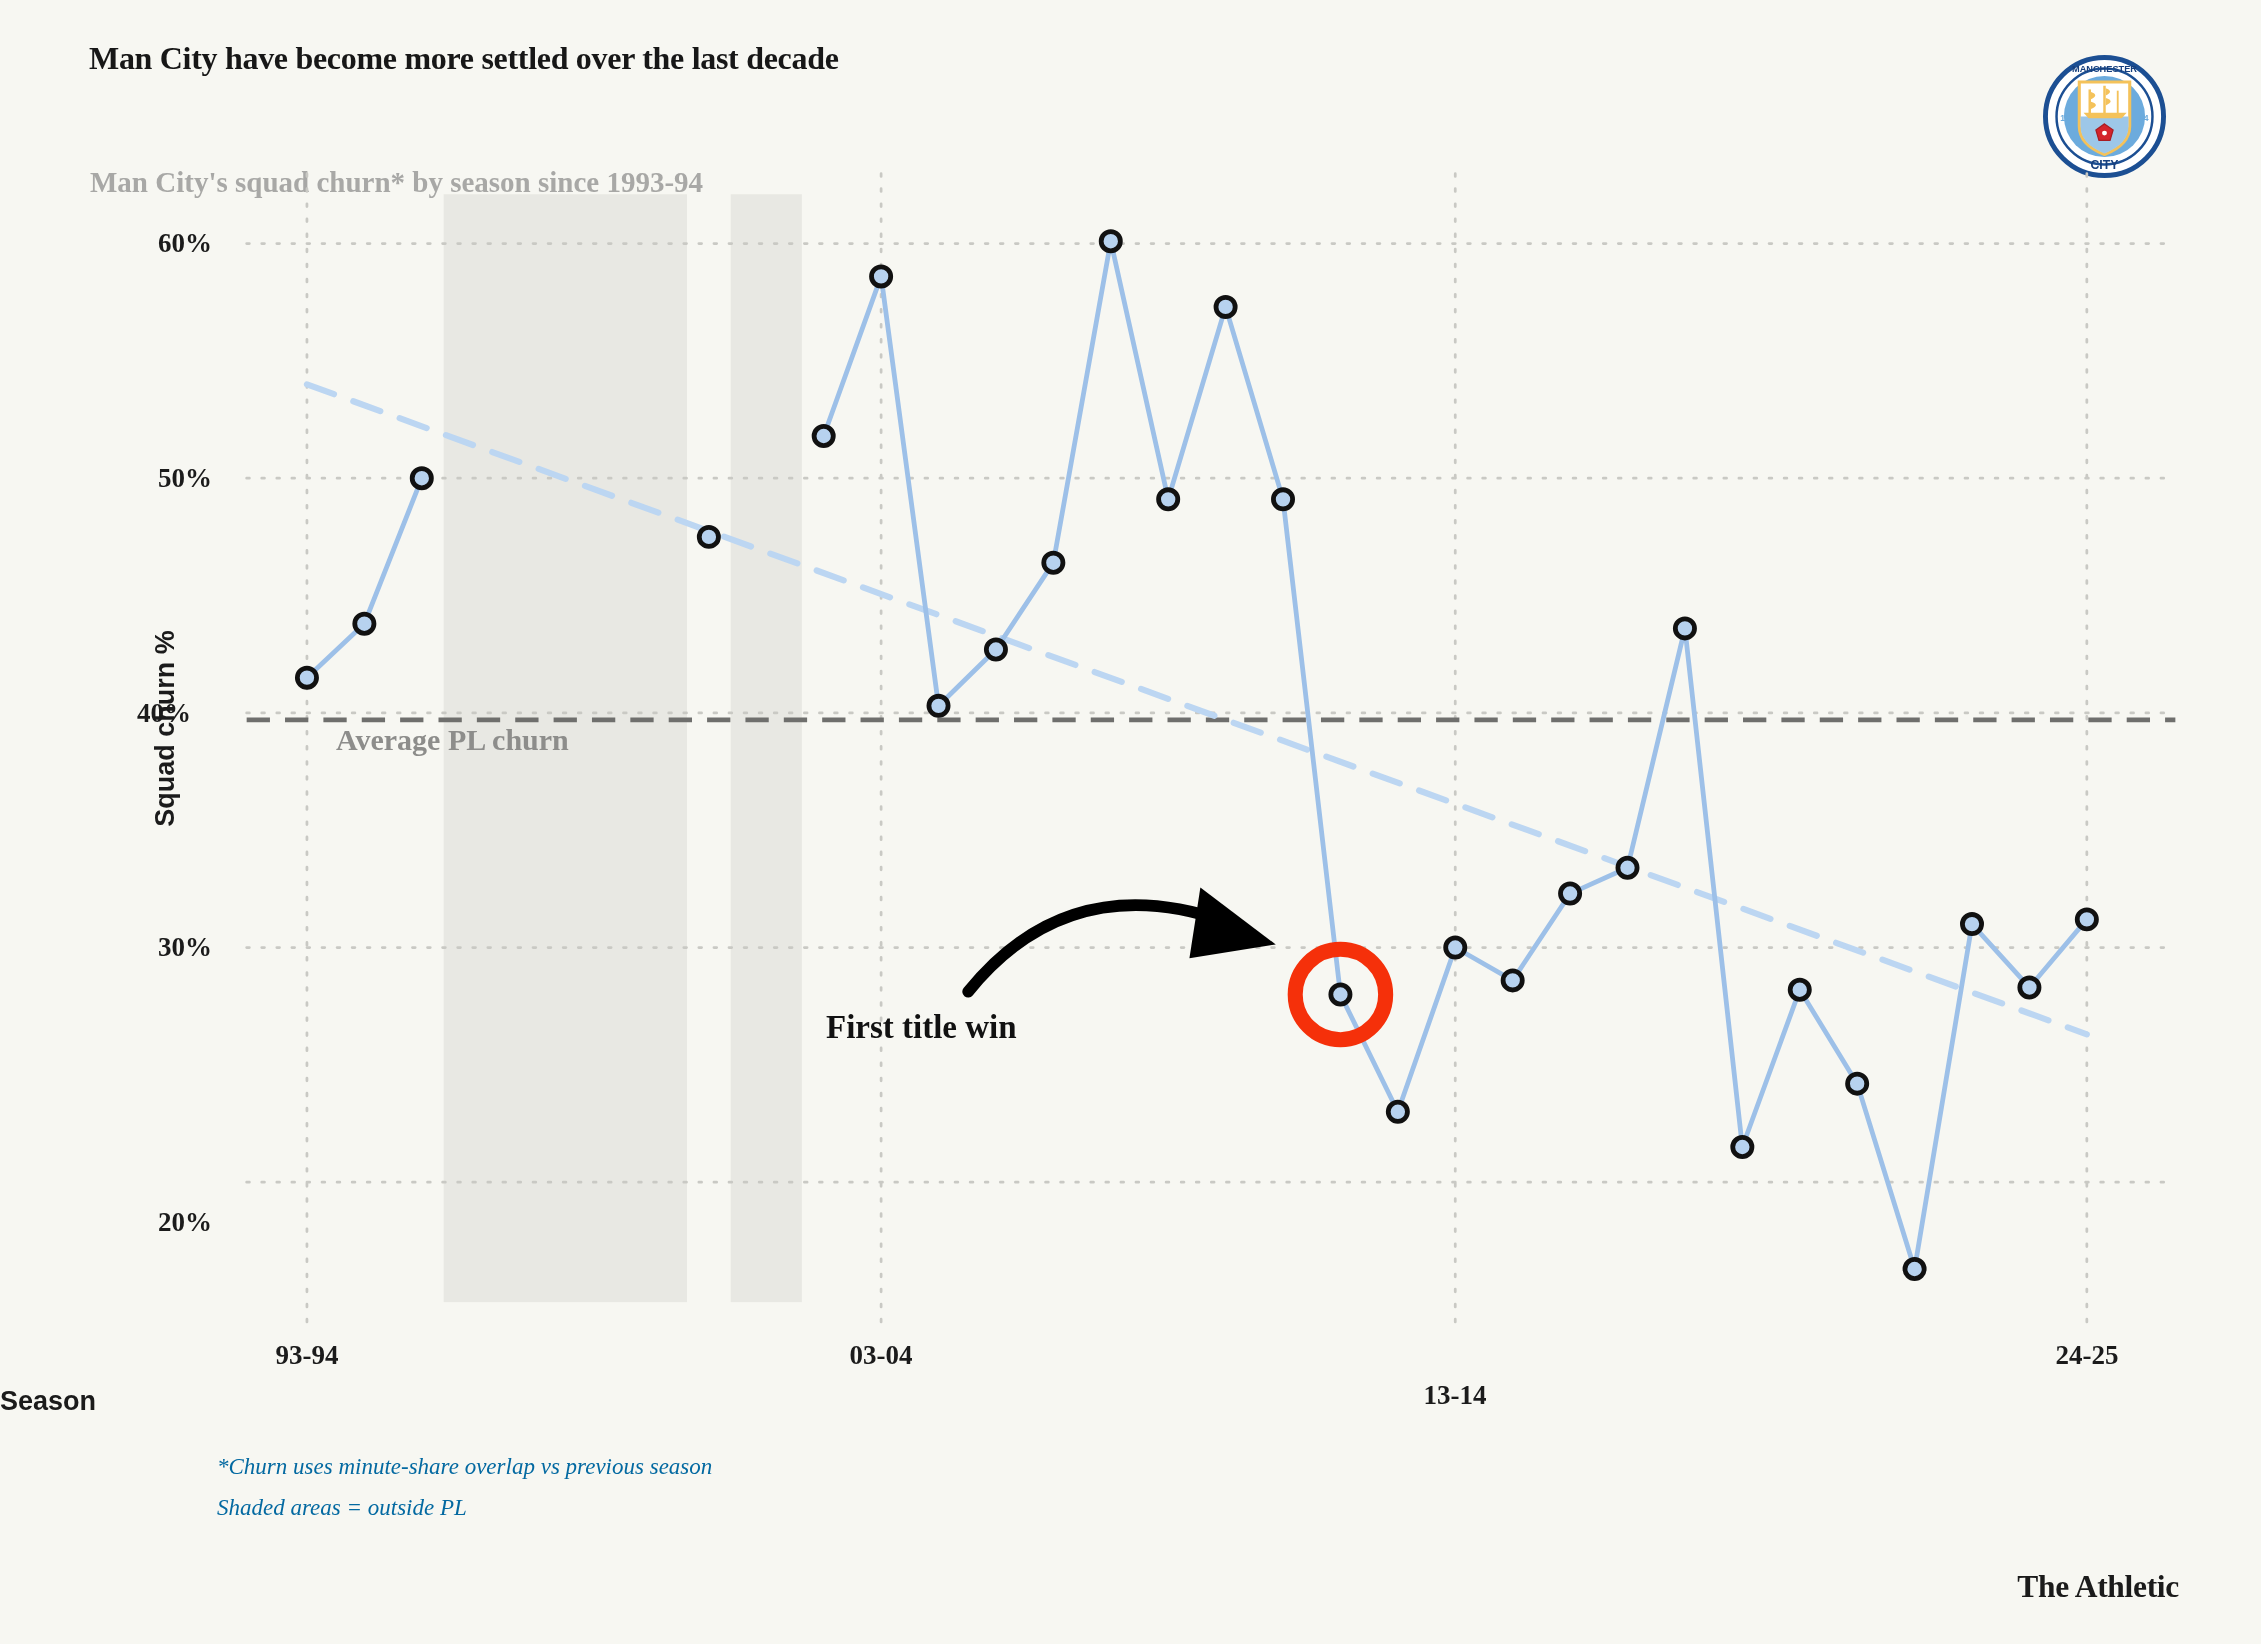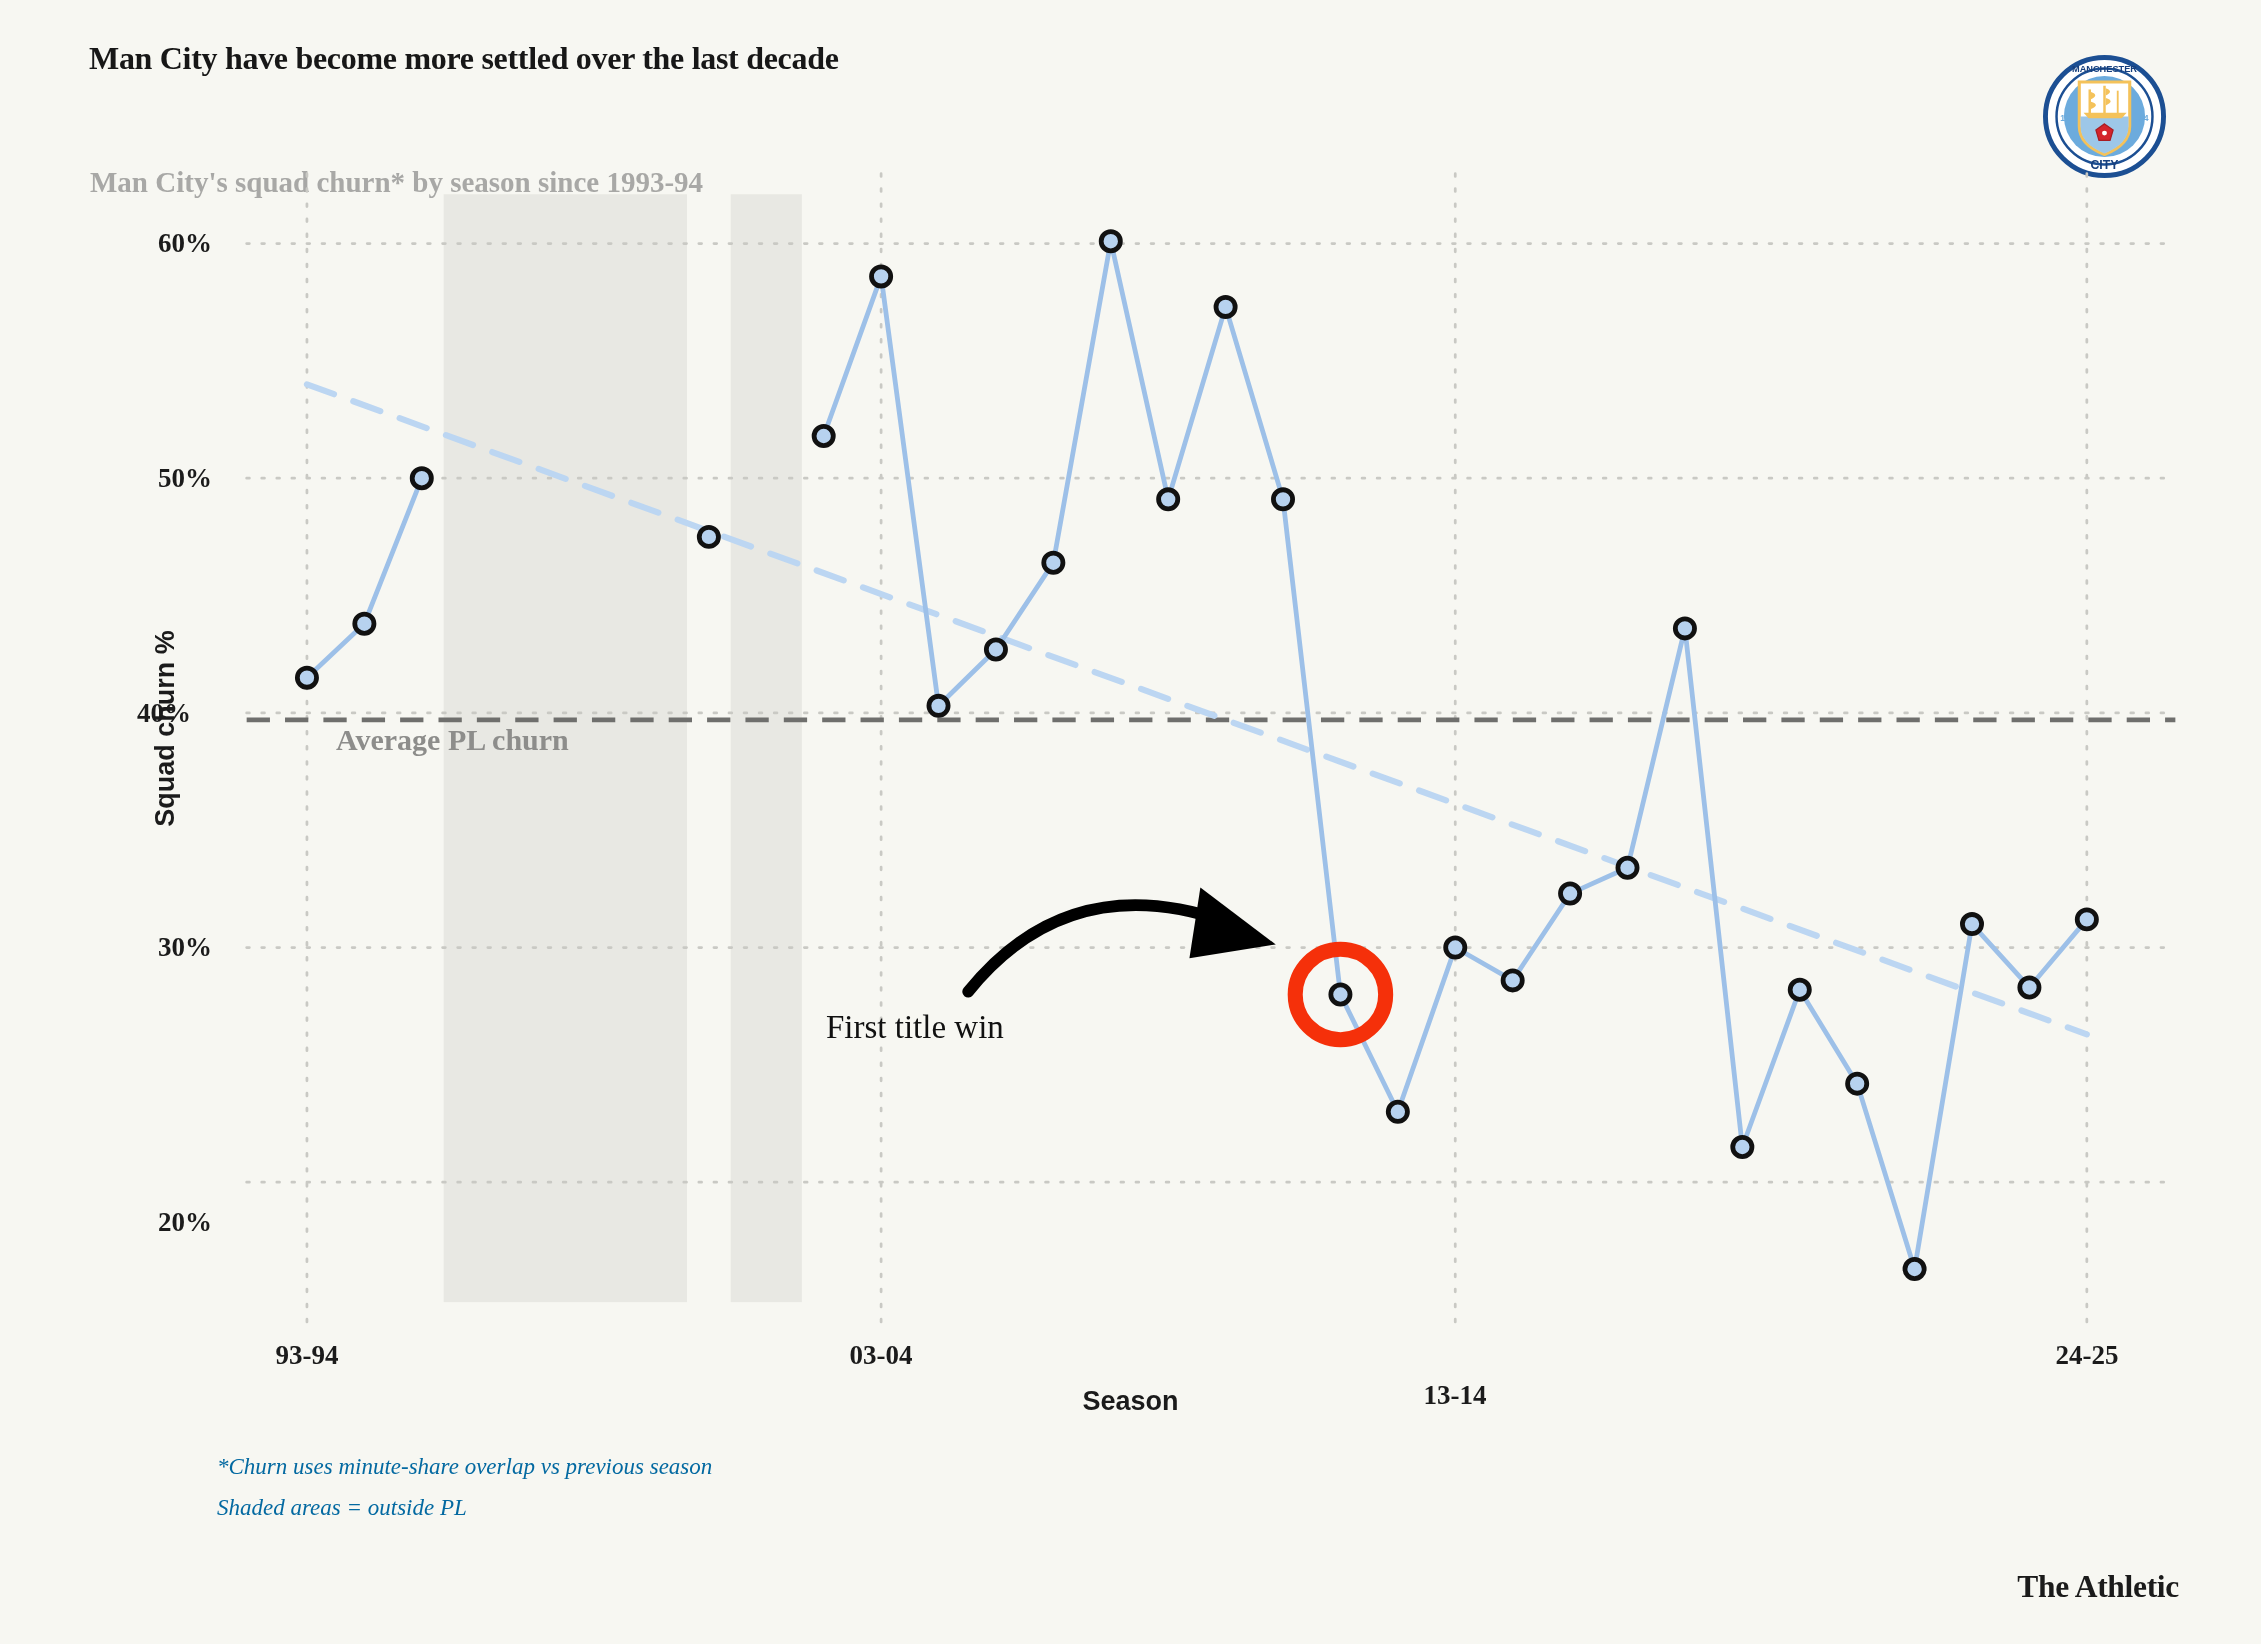--- a/index.html
+++ b/index.html
@@ -63,35 +63,35 @@
 
   .ylabel{
     position:absolute;left:-27px;top:713px;
     width:384px;text-align:center;
     font-family:"Liberation Sans", sans-serif;
     font-weight:bold;font-size:27px;color:#1b1b1b;
     transform:rotate(-90deg);
     transform-origin:50% 50%;
   }
   .xlabel{
-    position:absolute;left:0;top:1386px;width:2261px;text-align:center;
+    position:absolute;left:0;top:1386px;width:2261px;
     font-family:"Liberation Sans", sans-serif;
     font-weight:bold;font-size:27px;color:#1b1b1b;
   }
 
   .avg-label{
     position:absolute;left:336px;top:723px;
     font-family:"Liberation Serif", serif;
     font-weight:bold;font-size:30px;color:#8d8d8b;
     white-space:nowrap;
   }
   .anno-label{
     position:absolute;left:826px;top:1009px;
     font-family:"Liberation Serif", serif;
-    font-weight:normal;font-size:33px;color:#111;
+    font-weight:bold;font-size:33px;color:#111;
     white-space:nowrap;
   }
 </style>
 </head>
 <body>
 
 <div id="chart-root">
 
   <div class="title">Man City have become more settled over the last decade</div>
   <div class="subtitle">Man City's squad churn* by season since 1993-94</div>

